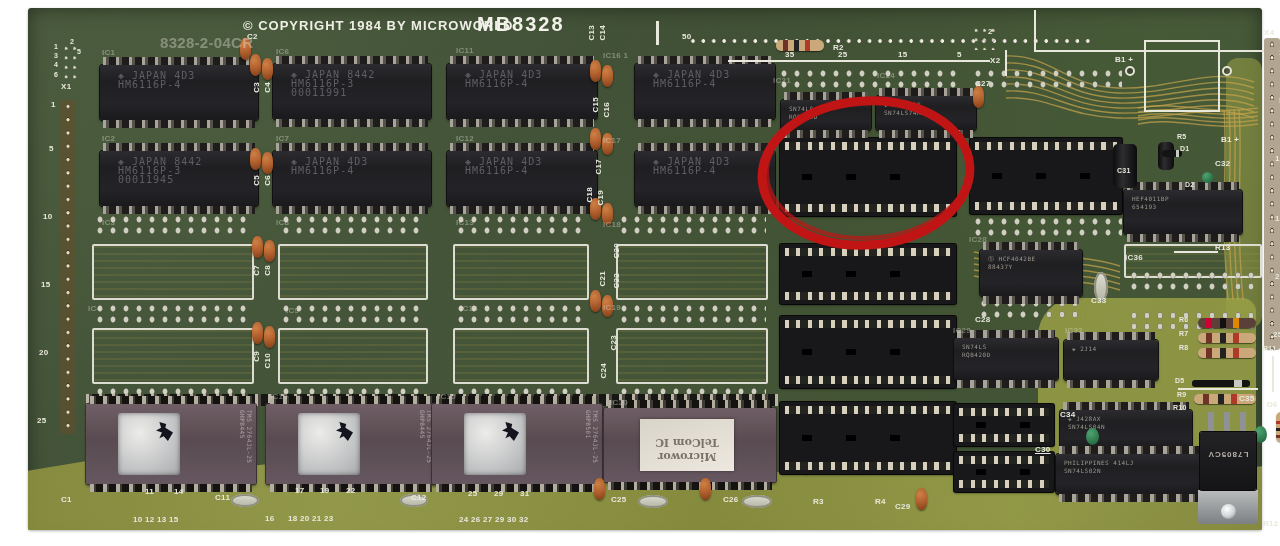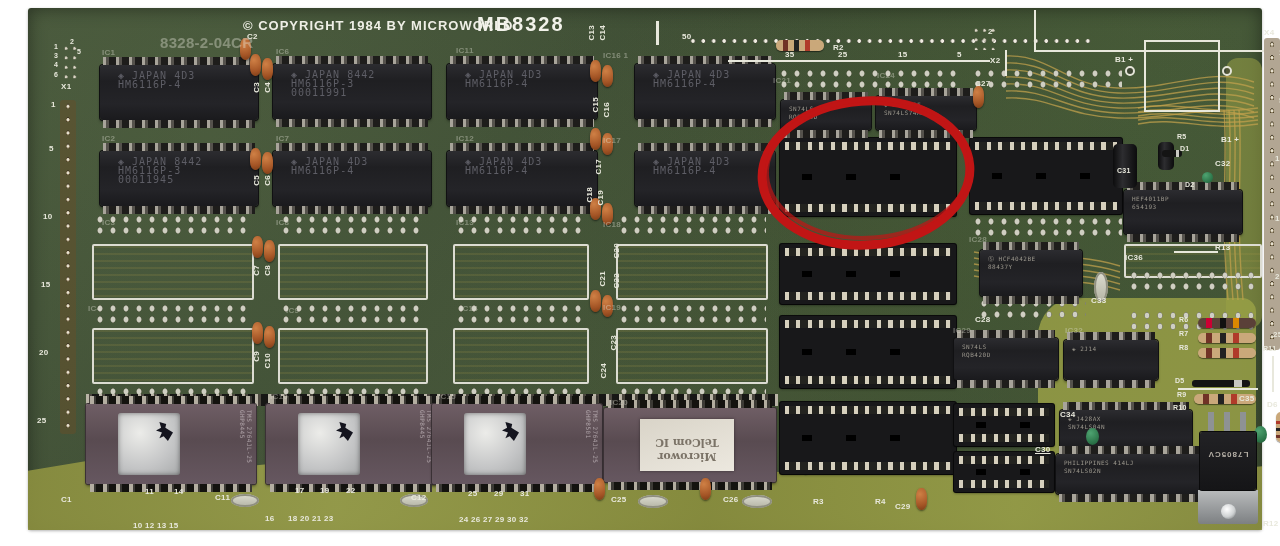--- a/index.html
+++ b/index.html
@@ -401,21 +401,21 @@
       <div class="silk" style="left: 583px; top: 488px;">C25</div>
       <div class="silk" style="left: 695px; top: 488px;">C26</div>
       <div class="silk" style="left: 33px; top: 488px;">C1</div>
       <div class="silk" style="left: 187px; top: 486px;">C11</div>
       <div class="silk" style="left: 353px; top: 486px; margin-left: 30px;">C12</div>
       <div class="silk" style="left: 785px; top: 490px;">R3</div>
       <div class="silk" style="left: 847px; top: 490px;">R4</div>
       <div class="silk" style="left: 867px; top: 495px;">C29</div>
       <div class="silk" style="left: 117px; top: 480px;">11</div>
       <div class="silk" style="left: 146px; top: 480px;">14</div>
-      <div class="silk" style="left: 105px; top: 508px; margin-top: 6px;">10 12 13 15</div>
+      <div class="silk" style="left: 105px; top: 508px;">10 12 13 15</div>
       <div class="silk" style="left: 267px; top: 479px;">17</div>
       <div class="silk" style="left: 292px; top: 479px;">19</div>
       <div class="silk" style="left: 318px; top: 479px;">22</div>
       <div class="silk" style="left: 237px; top: 507px;">16</div>
       <div class="silk" style="left: 260px; top: 507px;">18 20 21 23</div>
       <div class="silk" style="left: 440px; top: 482px;">25</div>
       <div class="silk" style="left: 466px; top: 482px;">29</div>
       <div class="silk" style="left: 492px; top: 482px;">31</div>
       <div class="silk" style="left: 431px; top: 508px;">24 26 27 29 30 32</div>
       <div class="reg" style="left: 1172px; top: 424px; width: 56px; height: 58px;">

